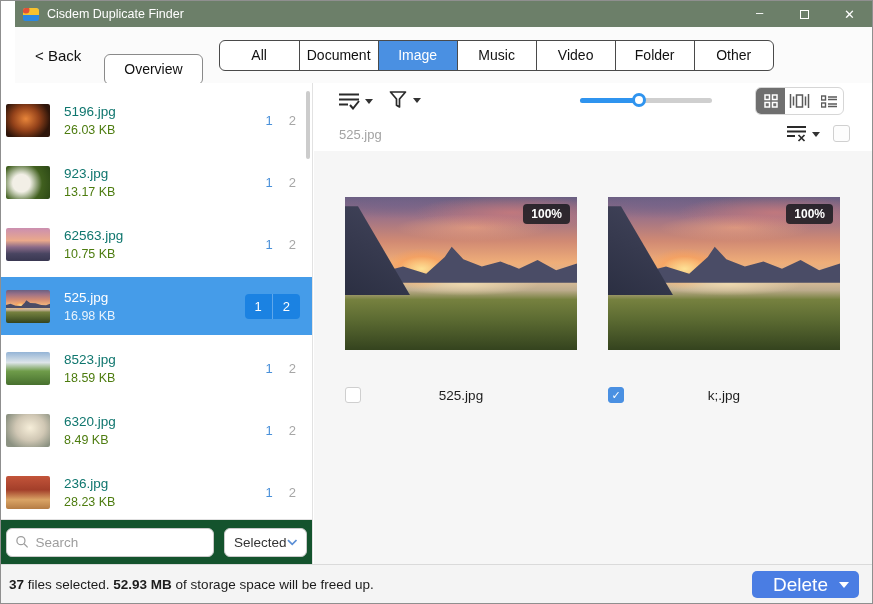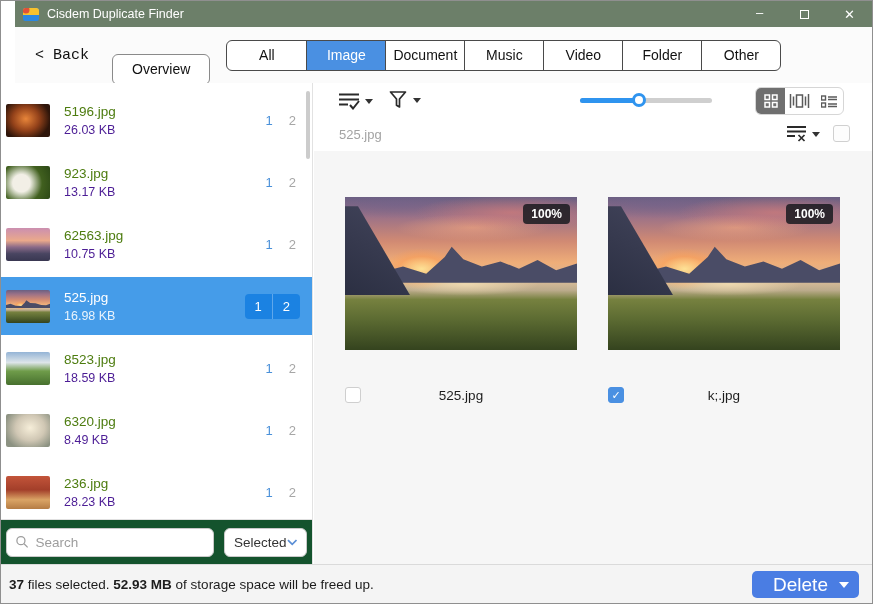--- a/index.html
+++ b/index.html
@@ -11,42 +11,42 @@
   .titlebar { height: 26px; background: #6c7f69; display: flex; align-items: center; padding-left: 8px; }
   .app-icon { width: 16px; height: 13px; margin-right: 8px; flex: none; }
   .titlebar-title { color: #fff; font-size: 12.5px; }
   .win-controls { margin-left: auto; display: flex; height: 26px; }
   .win-btn { width: 45px; height: 26px; display: flex; align-items: center; justify-content: center; color: #fff; font-size: 13px; cursor: default; }
   .max-box { width: 9px; height: 9px; border: 1px solid #fff; }
   .min-glyph { position: relative; top: -2px; }
 
   
   .navbar { height: 56px; display: flex; align-items: center; background: #fbfbfb; }
-  .back-link { margin-left: 20px; font-size: 15px; color: #111; font-family: Liberation Mono, monospace; }
+  .back-link { margin-left: 20px; font-size: 15px; color: #111; }
   .overview-btn { margin-left: 23px; height: 31px; padding: 0 19px; border: 1px solid #8a8a8a; border-radius: 6px; background: #fff; font-size: 14px; color: #111; display: flex; align-items: center; margin-top: 28px; }
   .segmented { margin-left: 16px; display: flex; height: 31px; border: 1px solid #4a4a4a; border-radius: 6px; overflow: hidden; background: #fff; }
   .segment { width: 79px; display: flex; align-items: center; justify-content: center; font-size: 14px; color: #111; border-left: 1px solid #4a4a4a; }
   .segment:first-child { border-left: none; }
   .segment.active { background: #4a90e2; color: #fff; }
 
   
   .sidebar { position: absolute; top: 82px; left: 0; width: 312px; bottom: 39px; background: #fff; border-right: 1px solid #e2e2e2; }
   .file-list { position: absolute; top: 0; left: 0; right: 0; bottom: 45px; padding-top: 8px; overflow: hidden; }
   .file-row { height: 58px; margin-bottom: 4px; display: flex; align-items: center; padding: 0 12px 0 5px; }
   .file-row.selected { background: #459ce9; }
   .thumb { width: 44px; height: 33px; border-radius: 2px; flex: none; }
   .t-autumn-forest { background: radial-gradient(55% 65% at 45% 45%, #e8853a, #94421a 55%, #2e150a 100%); }
   .t-dandelion { background: radial-gradient(circle at 35% 52%, #f2efe6 0 26%, #ccd2bc 34%, #41601f 62%, #2b4715 100%); }
   .t-sunset-water { background: linear-gradient(180deg, #cb8fb0 0%, #eaa98b 38%, #8a6a88 58%, #494561 78%, #393751 100%); }
   .t-green-valley { background: linear-gradient(180deg, #94b4d6 0%, #dde5e9 32%, #6f9c4a 58%, #47702e 100%); }
   .t-misty { background: radial-gradient(60% 70% at 55% 42%, #f6eed9, #d0c7b4 55%, #8c9282 100%); }
   .t-autumn-path { background: linear-gradient(180deg, #c3543a 0%, #a33f2a 42%, #daa465 72%, #b57c44 100%); }
   .file-meta { margin-left: 14px; flex: 1; min-width: 0; }
-  .file-name { font-size: 13.5px; color: #4d7c0f; }
-  .file-size { font-size: 12.5px; color: #4c1d95; margin-top: 4px; }
+  .file-name { font-size: 13.5px; color: #0f766e; }
+  .file-size { font-size: 12.5px; color: #4d7c0f; margin-top: 4px; }
   .file-row.selected .file-name { color: #fff; }
   .file-row.selected .file-size { color: rgba(255,255,255,0.88); }
   .counts { display: flex; gap: 16px; font-size: 13px; margin-right: 4px; }
   .count-a { color: #4a90d9; }
   .count-b { color: #a6a6a6; }
   .sel-badge { display: flex; background: #1b82e2; border-radius: 4px; overflow: hidden; margin-right: 0; }
   .sel-badge span { padding: 5px 10px; color: #fff; font-size: 13px; }
   .sel-badge span:first-child { border-right: 1px solid rgba(255,255,255,0.3); }
   .scroll-thumb { position: absolute; right: 2px; top: 8px; width: 4px; height: 68px; background: #cccccc; border-radius: 2px; }
 
@@ -142,22 +142,22 @@
     </div>
   </div>
 
   <div class="navbar">
     <span class="back-link">&lt; Back</span>
     <div class="overview-btn">
         <span>Overview</span>
       </div>
     <div class="segmented">
       <div class="segment">All</div>
+      <div class="segment">Document</div>
       <div class="segment active">Image</div>
-      <div class="segment">Document</div>
       <div class="segment">Music</div>
       <div class="segment">Video</div>
       <div class="segment">Folder</div>
       <div class="segment">Other</div>
     </div>
   </div>
 
   <div class="sidebar">
     <div class="file-list">
 

